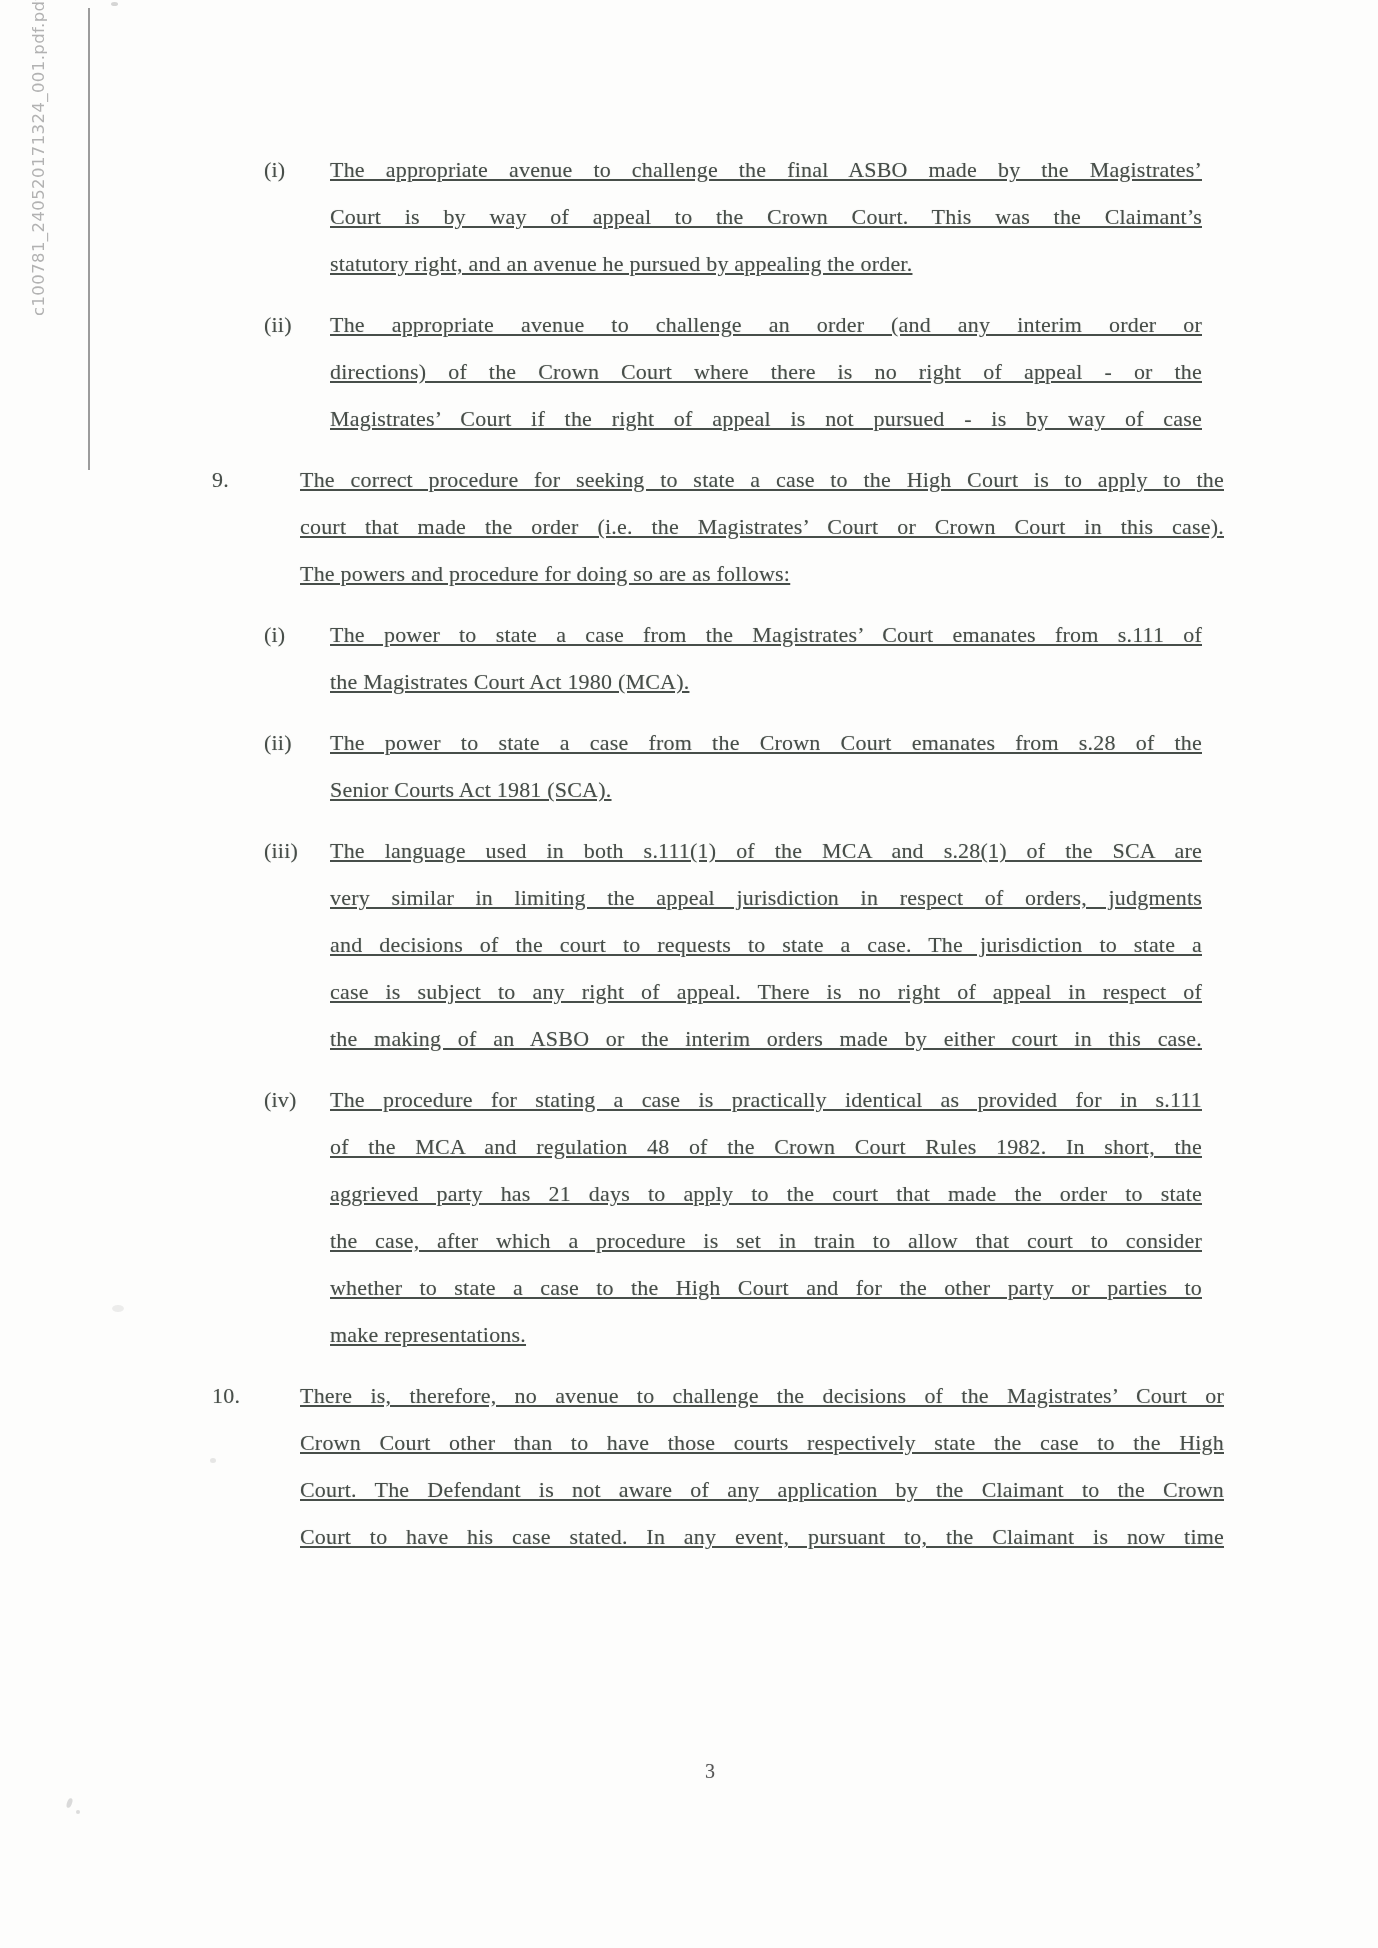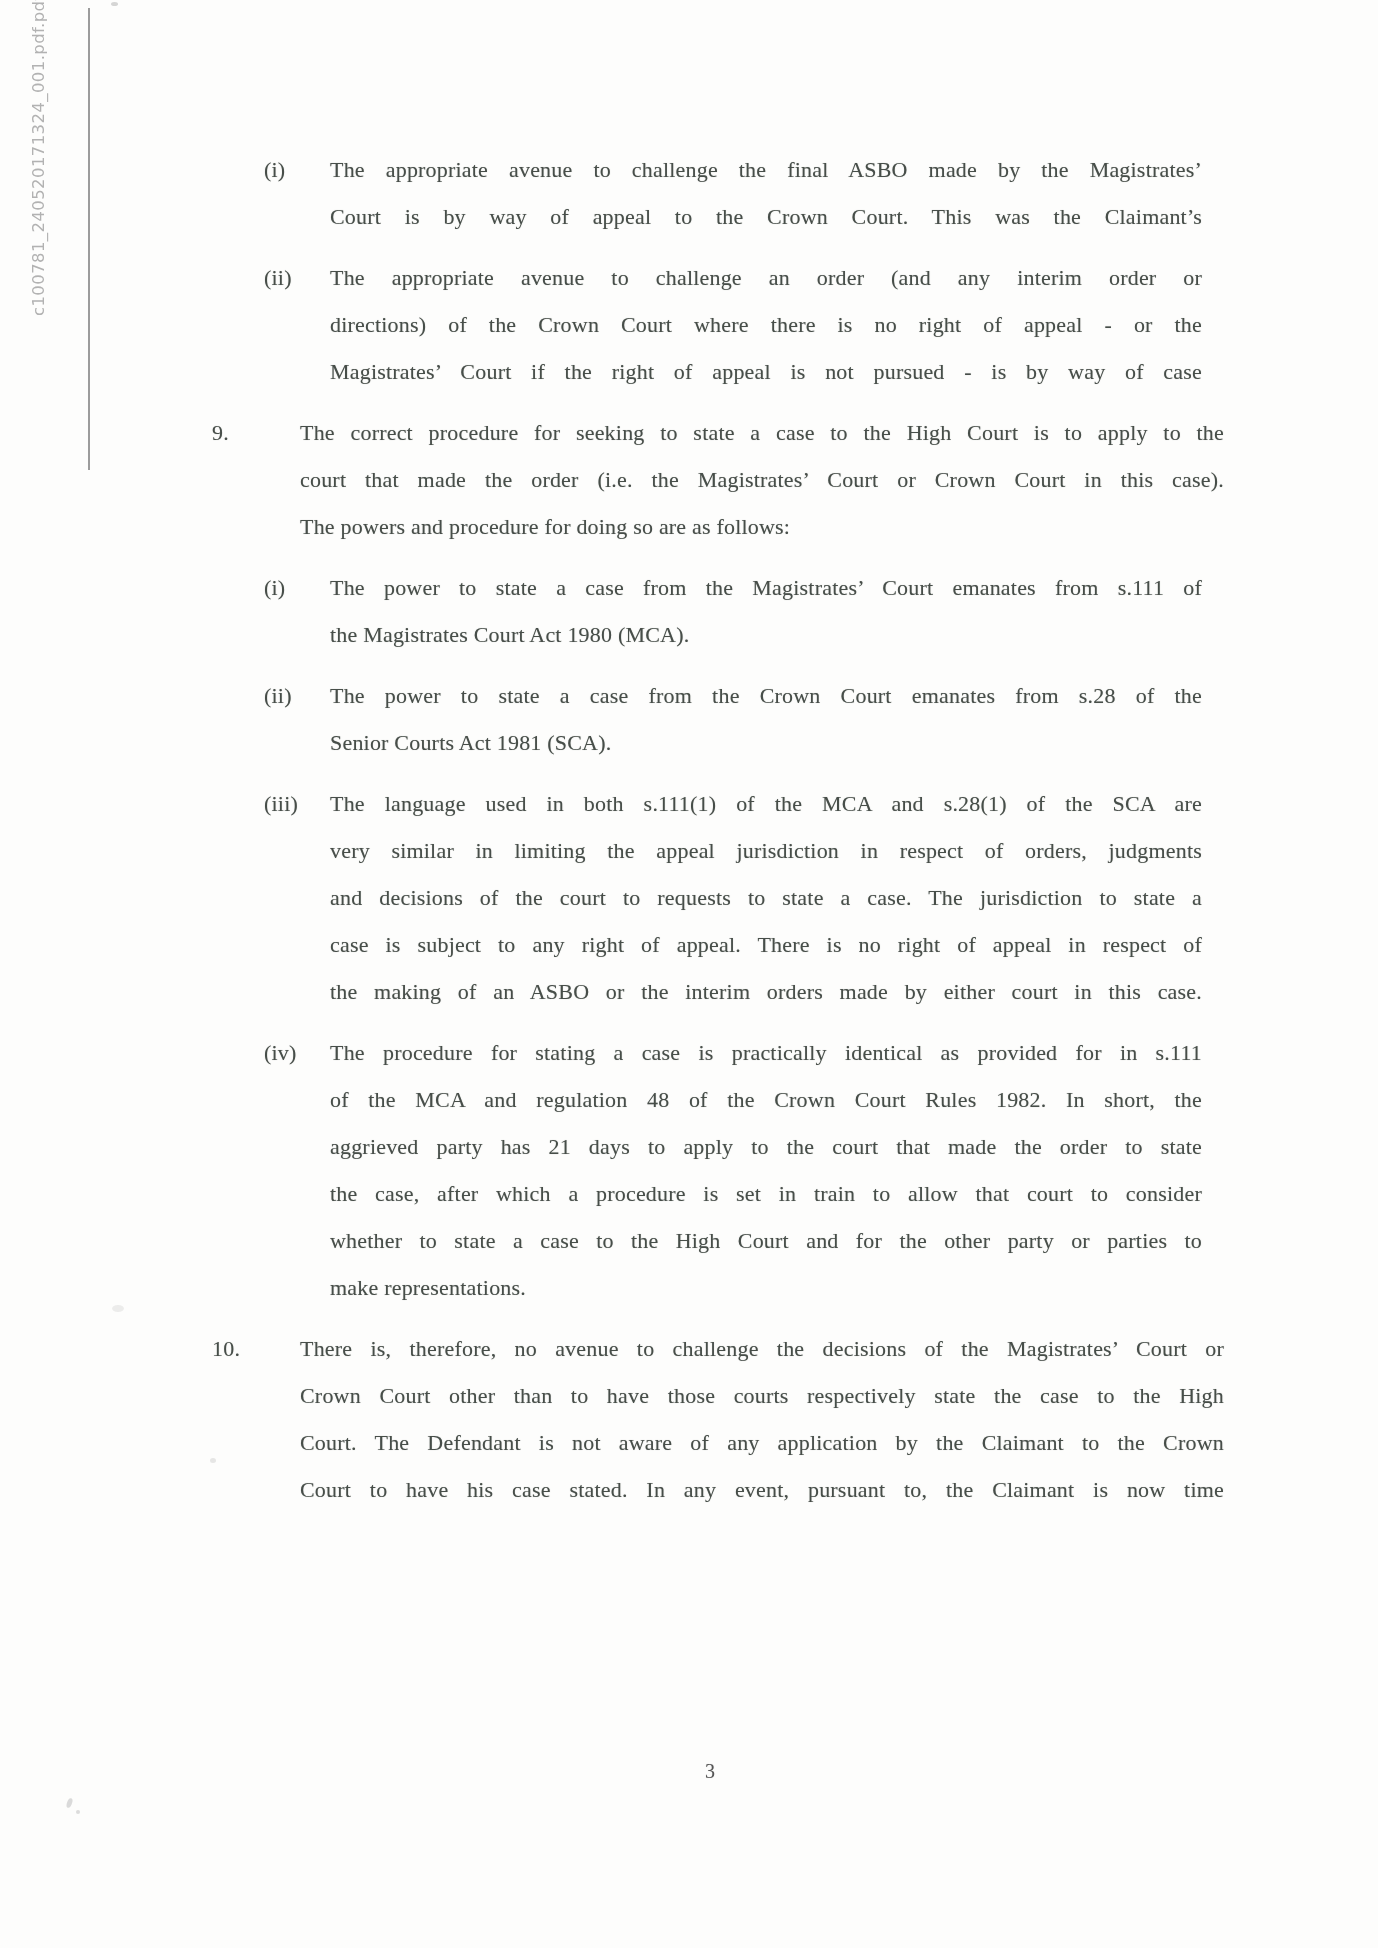--- a/index.html
+++ b/index.html
@@ -29,21 +29,21 @@
     color:#474e49;
     font-size:22px;
     letter-spacing:0.2px;
     text-shadow:0 0 1px rgba(71,78,73,0.35);
   }
   .block{display:flex;align-items:flex-start;margin-top:14px;}
   .block:first-child{margin-top:0;}
   .marker{flex:none;line-height:47px;}
   .block.num .marker{margin-left:212px;width:64px;}
   .block.sub .marker{margin-left:264px;width:66px;}
-  .text{flex:none;}
+  .text{flex:none;text-decoration:underline;}
   .block.num .text{width:924px;margin-left:24px;}
   .block.sub .text{width:872px;}
   .line{
     line-height:47px;
     text-align:justify;
     text-align-last:justify;
     white-space:normal;
   }
   .line.last{text-align-last:left;}
   
@@ -66,20 +66,21 @@
 <div class="edge-line"></div>
 <div class="scan-filename">c100781_240520171324_001.pdf.pdf</div>
 
 <div class="content">
 
   <div class="block sub">
     <div class="marker">(i)</div>
     <div class="text">
         <div class="line">The appropriate avenue to challenge the final ASBO made by the Magistrates’</div>
         <div class="line">Court is by way of appeal to the Crown Court. This was the Claimant’s</div>
+        <div class="line last">statutory right, and an avenue he pursued by appealing the order.</div>
       </div>
   </div>
 
   <div class="block sub">
     <div class="marker">(ii)</div>
     <div class="text">
         <div class="line">The appropriate avenue to challenge an order (and any interim order or</div>
         <div class="line">directions) of the Crown Court where there is no right of appeal - or the</div>
         <div class="line">Magistrates’ Court if the right of appeal is not pursued - is by way of case</div>
       </div>

